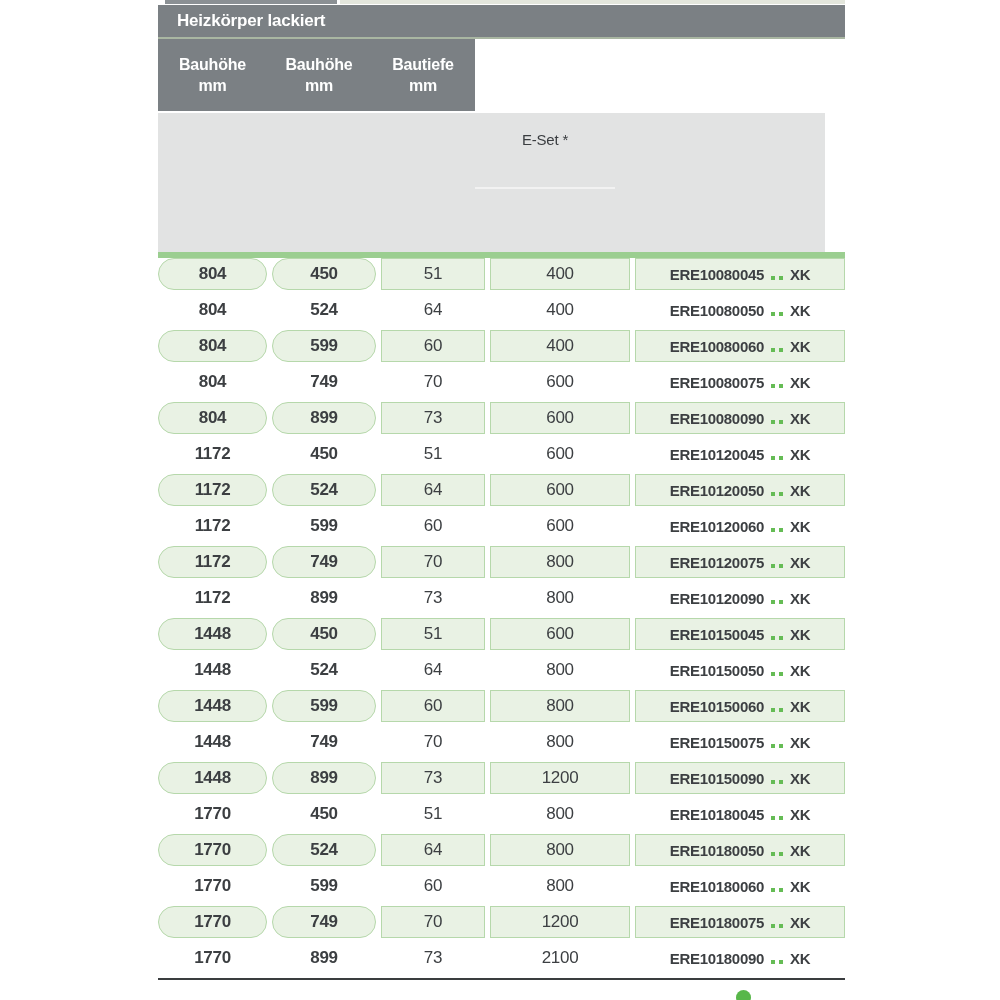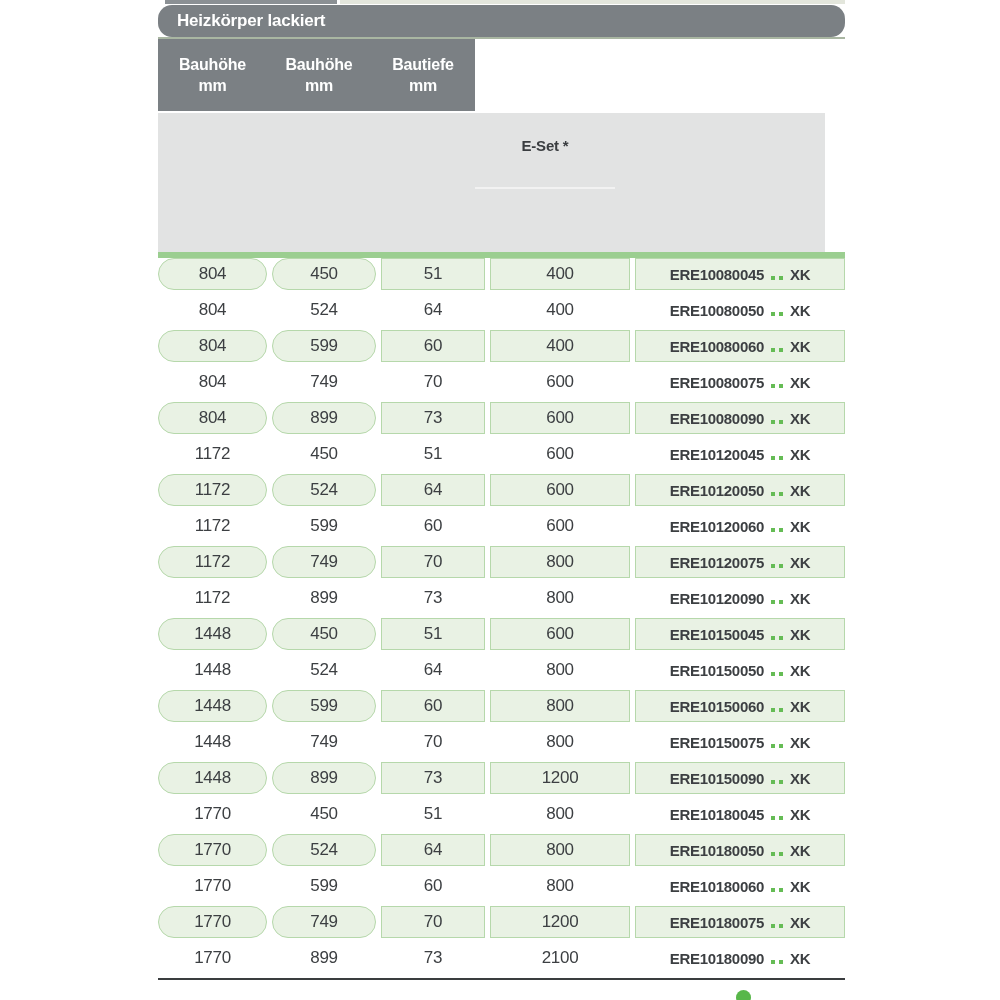--- a/index.html
+++ b/index.html
@@ -8,48 +8,48 @@
   .page { position:relative; width:1000px; height:1000px; background:#ffffff; }
 
   
   .top-strip-dark  { position:absolute; left:165px; top:0; width:172px; height:4px; background:#8b9094; }
   .top-strip-light { position:absolute; left:340px; top:0; width:505px; height:4px; background:#e3e6dc; }
 
   .table-wrap { position:absolute; left:158px; top:5px; width:687px; }
 
   .title-band { height:32px; background:#7b8084; color:#ffffff;
                 font-size:17px; font-weight:700; line-height:32px;
-                padding-left:19px; letter-spacing:-0.2px;border-radius:14px; }
+                padding-left:19px; letter-spacing:-0.2px; }
   .title-sep  { height:2px; background:#a9b6a2; }
 
   .band { display:grid; grid-template-columns:109px 104px 104px 140px 210px; }
 
   .col-headers { margin-top:0; }
   .col-headers .hcell { height:72px; background:#7b8084; color:#ffffff;
                         display:flex; flex-direction:column; justify-content:center;
                         align-items:center; text-align:center;
                         font-size:16px; font-weight:700; line-height:21px; letter-spacing:-0.2px; }
 
   .subheader { margin-top:2px; }
   .subheader .scell { height:139px; background:#e2e3e3; position:relative;
                       display:flex; justify-content:center; align-items:flex-start;
                       font-size:15px; color:#3a3d40; }
-  .subheader .scell .eset { padding-top:24px; letter-spacing:-0.2px;font-weight:bold; }
+  .subheader .scell .eset { padding-top:18px; letter-spacing:-0.2px; }
   .subheader .scell .faint-split { position:absolute; left:0; right:0; top:74px;
                                    height:2px; background:rgba(255,255,255,0.55); }
 
   .green-bar { height:6px; background:#9bce90; }
 
   .rows {}
   .row { display:grid; grid-template-columns:109px 104px 104px 140px 210px;
          column-gap:5px; height:36px; align-items:start; }
   .cell { height:32px; display:flex; justify-content:center; align-items:center;
           font-size:17px; color:#3c3f42; letter-spacing:-0.3px; }
   .row.green .cell { background:#e9f2e4; border:1px solid #b6d8ab; }
-  .cell.bold { font-weight:400;border-radius:16px; }
+  .cell.bold { font-weight:700;border-radius:16px; }
   .cell.artikel { font-size:15px; letter-spacing:-0.3px;font-weight:bold; }
   .dots { display:inline-flex; margin:0 7px; align-items:flex-end; height:12px; }
   .dots i { display:block; width:4px; height:4px; background:#65bc55; margin-right:4px; }
   .dots i:last-child { margin-right:0; }
 
   .bottom-line { height:2px; background:#3a3d3f; }
 
   .green-dot { position:absolute; left:736px; top:990px; width:15px; height:15px;
                border-radius:50%; background:#58b74a; }
 </style>

